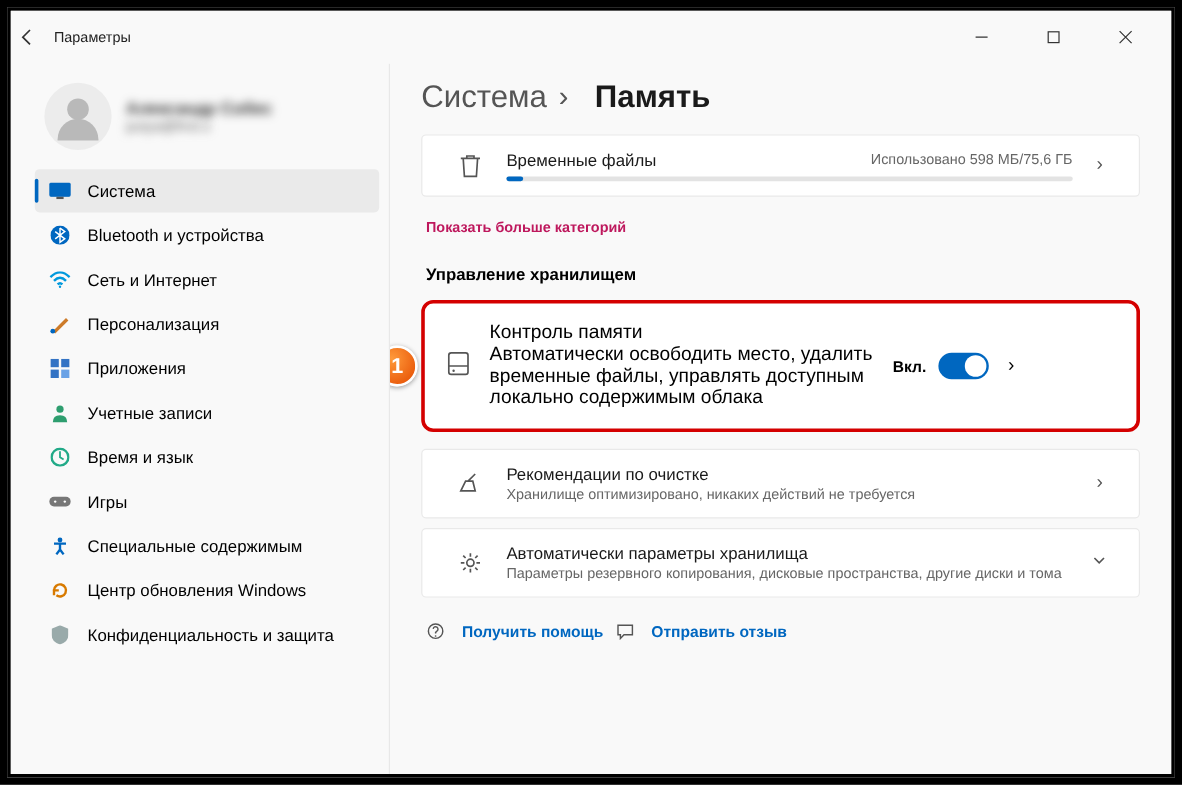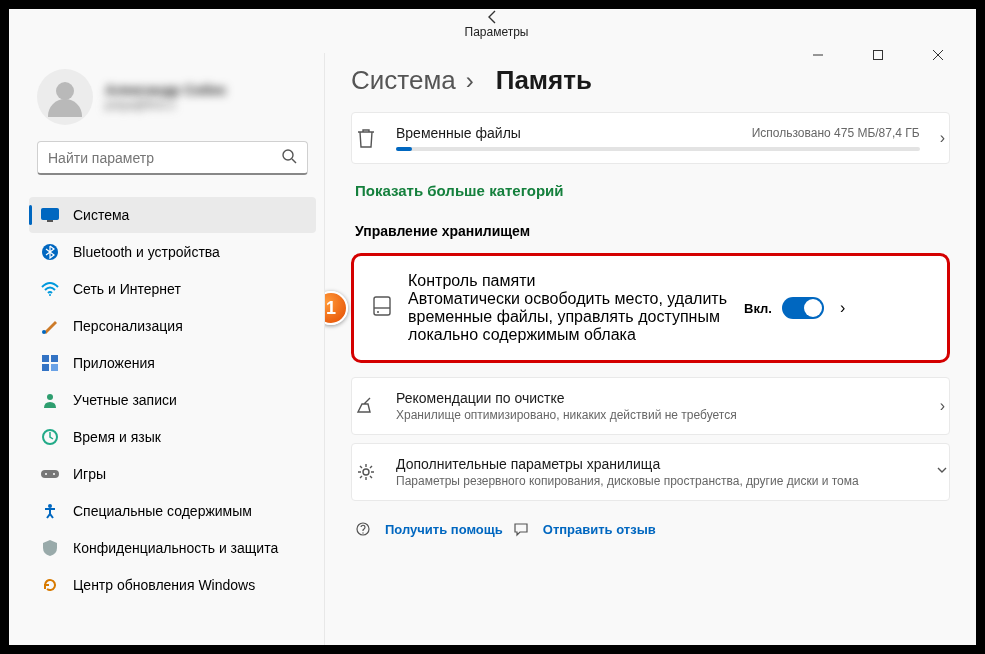--- a/index.html
+++ b/index.html
@@ -1,21 +1,21 @@
 <!DOCTYPE html>
 <html><head>
 <meta charset="utf-8">
 <style>
 * { box-sizing: border-box; margin: 0; padding: 0; font-family: "Segoe UI", Arial, sans-serif; }
 body { background: #000; width: 985px; height: 654px; overflow: hidden; }
 .frame { position: absolute; left: 6px; top: 6px; width: 973px; height: 642px; border: 3px solid #000; background: #fff; }
 .win { position: absolute; inset: 0; display: grid; grid-template-rows: 44px 1fr; background: #f9f9f9; }
 
 
-.titlebar { display: flex; align-items: center; padding: 0 8px 0 16px; flex-direction: column; }
+.titlebar { display: flex; align-items: center; padding: 0 8px 0 0; }
 .back-btn { width: 28px; height: 28px; display: flex; align-items: center; justify-content: center; margin-right: 8px; cursor: pointer; }
 .titlebar .title-text { font-size: 12px; color: #222; }
 .winbtns { margin-left: auto; display: flex; gap: 16px; padding-right: 8px;}
 .winbtn { width: 44px; height: 32px; display: flex; align-items: center; justify-content: center; color: #222; }
 
 .layout { display: grid; grid-template-columns: 316px 1fr; height: 100%; overflow: hidden; }
 
 
 .sidebar { padding: 16px 8px 0 20px; border-right: 1px solid #e8e8e8; overflow: hidden; }
 .profile { display: flex; align-items: center; gap: 12px; padding: 0 8px 16px 8px; }
@@ -33,34 +33,34 @@
 .nav-item.selected::before { content: ""; position: absolute; left: 0; top: 8px; bottom: 8px; width: 3px; border-radius: 3px; background: #0067c0; }
 .nav-icon { width: 18px; height: 18px; display:flex;align-items:center;justify-content:center;}
 
 
 .main { padding: 12px 26px 0 26px; overflow: hidden; }
 .breadcrumb { display: flex; align-items: center; gap: 10px; margin-bottom: 16px; }
 .breadcrumb .bc1 { font-size: 26px; font-weight: 400; color: #555; }
 .breadcrumb .sep { font-size: 24px; color: #555; }
 .breadcrumb .bc2 { font-size: 26px; font-weight: 600; color: #1a1a1a; margin-left: 12px; }
 
-.card { background: #fff; border: 1px solid #e9e9e9; border-radius: 4px; padding: 12px 0; display: flex; align-items: center; gap: 16px; margin-bottom: 8px; }
+.card { background: #fff; border: 1px solid #e9e9e9; border-radius: 4px; padding: 12px 26px; display: flex; align-items: center; gap: 16px; margin-bottom: 8px; }
 .card .card-icon { width: 28px; display:flex; justify-content:center; color:#555;}
 .card .card-body { flex: 1; }
 .card .card-title { font-size: 14px; color: #1a1a1a; }
 .card .card-sub { font-size: 12px; color: #666; margin-top: 2px; }
 .card .chevron { color: #555; padding: 0 4px; }
 
 .temp-card .card-body { display:flex; flex-direction:column; gap:6px;}
 .temp-head { display:flex; justify-content:space-between; align-items:center;}
 .temp-head .usage { font-size: 12px; color: #666;}
 .progress { height: 4px; background: #e3e3e3; border-radius: 2px; position: relative; }
 .progress .fill { position:absolute; left:0; top:0; bottom:0; width: 3%; background: #0067c0; border-radius: 2px;}
 
-.showmore { color: #15803d; font-size: 15px; font-weight: 600; margin: 10px 4px 24px 4px; display:inline-block; cursor:pointer;}
+.showmore { color: #be185d; font-size: 12px; font-weight: 600; margin: 10px 4px 24px 4px; display:inline-block; cursor:pointer;}
 
 .section-title { font-size: 14px; font-weight: 600; margin: 0 0 14px 4px; }
 
 .ctrl-card { border: 3px solid #d40000; border-radius: 10px; padding: 16px 18px; display:flex; align-items:center; gap:16px; position:relative; margin-bottom:14px; background:#fff;}
 .marker { position: absolute; left: -40px; top: 50%; transform: translateY(-50%); width: 34px; height: 34px; border-radius: 50%; background: radial-gradient(circle at 35% 30%, #ff9a3a, #e44b00); color:#fff; font-weight:700; display:flex; align-items:center; justify-content:center; border:2px solid #fff; box-shadow: 0 1px 4px rgba(0,0,0,.4); font-size:18px;}
 .toggle-wrap { display:flex; align-items:center; gap:10px;font-weight:bold;}
 .toggle-label { font-size: 13px; }
 .toggle { width: 42px; height: 22px; border-radius: 11px; background: #0067c0; position: relative; }
 .toggle .knob { position: absolute; right: 2px; top: 2px; width: 18px; height: 18px; border-radius: 50%; background: #fff;}
 .expand-card .chev-down { color:#555;}
@@ -109,27 +109,20 @@
           <div class="avatar">
                 <div class="head"></div>
                 <div class="body"></div>
               </div>
         </div>
         <div class="profile-text">
           <div class="pname">Александр Собес</div>
           <div class="pmail">putya@first.s</div>
         </div>
       </div>
-      <div class="searchbox">
-        <input placeholder="Найти параметр" style="">
-        <span><svg width="16" height="16" viewBox="0 0 16 16">
-                <circle cx="7" cy="7" r="5" fill="none" stroke="#555" stroke-width="1.4"></circle>
-                <line x1="11" y1="11" x2="15" y2="15" stroke="#555" stroke-width="1.4"></line>
-              </svg></span>
-      </div>
       <nav class="nav">
         <div class="nav-item selected">
           <span class="nav-icon">
                 <svg width="18" height="14" viewBox="0 0 18 14">
                   <rect x="0.5" y="0.5" width="17" height="11" rx="1" fill="#0067c0" stroke="#0067c0"></rect>
                   <rect x="6" y="12" width="6" height="2" fill="#555"></rect>
                 </svg>
               </span>
           <span>Система</span>
         </div>
@@ -203,55 +196,55 @@
           <span class="nav-icon">
                 <svg width="16" height="16" viewBox="0 0 16 16">
                   <circle cx="8" cy="3" r="2" fill="#0067c0"></circle>
                   <path d="M3 6h10M8 6v5M5 15l3-4 3 4" fill="none" stroke="#0067c0" stroke-width="2"></path>
                 </svg>
               </span>
           <span>Специальные содержимым</span>
         </div>
         <div class="nav-item">
           <span class="nav-icon">
+                <svg width="16" height="16" viewBox="0 0 16 16">
+                  <path d="M3 8a5 5 0 1 1 2 4" fill="none" stroke="#d87a00" stroke-width="2"></path>
+                  <path d="M3 12v-4h4" fill="none" stroke="#d87a00" stroke-width="2"></path>
+                </svg>
+              </span>
+          <span>Центр обновления Windows</span>
+        </div>
+        <div class="nav-item">
+          <span class="nav-icon">
                 <svg width="14" height="16" viewBox="0 0 14 16">
                   <path d="M7 0 L14 3 V8 Q14 14 7 16 Q0 14 0 8 V3 Z" fill="#9aa"></path>
                 </svg>
               </span>
           <span>Конфиденциальность и защита</span>
-        </div>
-        <div class="nav-item">
-          <span class="nav-icon">
-                <svg width="16" height="16" viewBox="0 0 16 16">
-                  <path d="M3 8a5 5 0 1 1 2 4" fill="none" stroke="#d87a00" stroke-width="2"></path>
-                  <path d="M3 12v-4h4" fill="none" stroke="#d87a00" stroke-width="2"></path>
-                </svg>
-              </span>
-          <span>Центр обновления Windows</span>
         </div>
       </nav>
     </aside>
 
     <main class="main">
       <div class="breadcrumb">
         <span class="bc1">Система</span>
         <span class="sep">›</span>
         <span class="bc2">Память</span>
       </div>
 
       <div class="card temp-card">
         <div class="card-icon">
               <svg width="20" height="22" viewBox="0 0 20 22">
                 <path d="M2 5h16M7 5V3h6v2M4 5l1 15h10l1-15" fill="none" stroke="#555" stroke-width="1.4"></path>
               </svg>
             </div>
         <div class="card-body">
           <div class="temp-head">
             <span class="card-title">Временные файлы</span>
-            <span class="usage">Использовано 475 МБ/87,4 ГБ</span>
+            <span class="usage">Использовано 598 МБ/75,6 ГБ</span>
           </div>
           <div class="progress">
                 <div class="fill"></div>
               </div>
         </div>
         <span class="chevron">›</span>
       </div>
 
       <a class="showmore">Показать больше категорий</a>
 
@@ -291,21 +284,21 @@
       </div>
 
       <div class="card expand-card">
         <div class="card-icon">
               <svg width="20" height="20" viewBox="0 0 20 20">
                 <circle cx="10" cy="10" r="3" fill="none" stroke="#555" stroke-width="1.4"></circle>
                 <path d="M10 2v3M10 15v3M2 10h3M15 10h3M4 4l2 2M14 14l2 2M16 4l-2 2M6 14l-2 2" stroke="#555" stroke-width="1.4"></path>
               </svg>
             </div>
         <div class="card-body">
-          <div class="card-title">Дополнительные параметры хранилища</div>
+          <div class="card-title">Автоматически параметры хранилища</div>
           <div class="card-sub">Параметры резервного копирования, дисковые пространства, другие диски и тома</div>
         </div>
         <span class="chev-down"><svg width="14" height="14" viewBox="0 0 14 14">
                 <path d="M3 5l4 4 4-4" fill="none" stroke="#555" stroke-width="1.4"></path>
               </svg></span>
       </div>
 
       <div class="links">
         <div class="link-row">
           <span class="lnk-icon">

